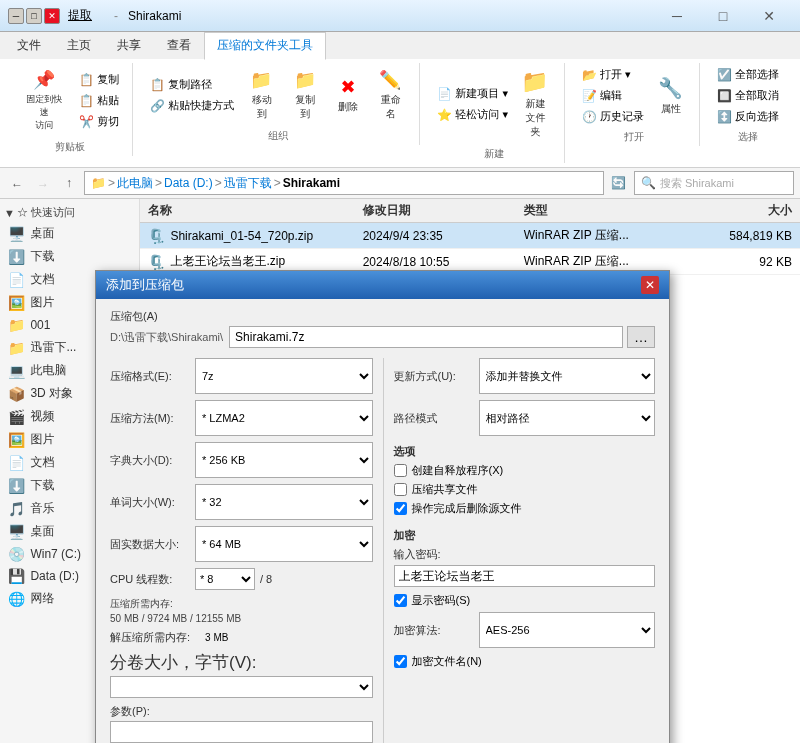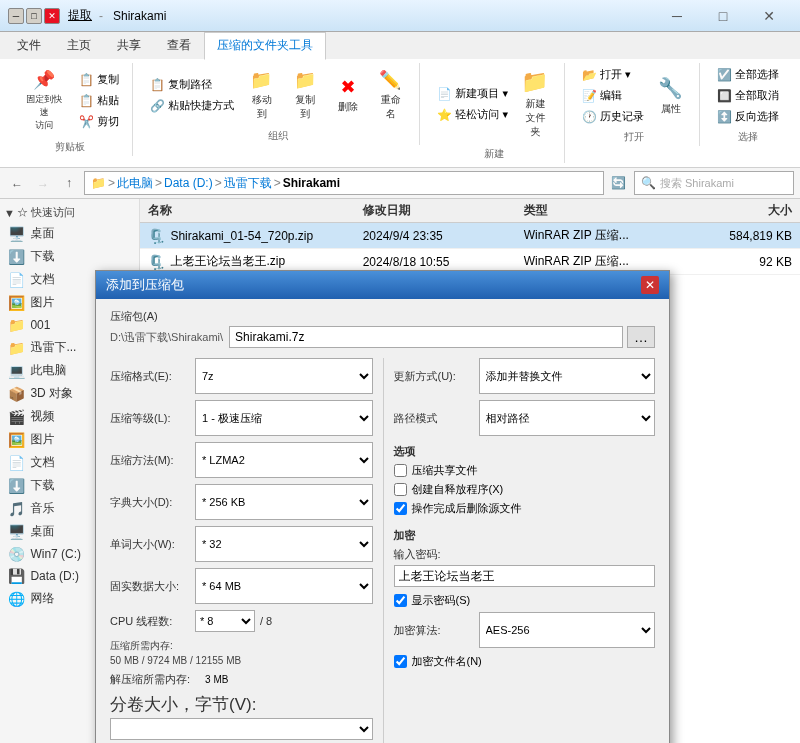--- a/index.html
+++ b/index.html
@@ -406,21 +406,21 @@
 <body>
 
 <div class="explorer-window">
 
   <div class="title-bar">
     <div class="title-bar-icons">
       <div class="title-btn min">─</div>
       <div class="title-btn max">□</div>
       <div class="title-btn close">✕</div>
     </div>
-    <span style="font-size:12px; margin-right: 7px; text-decoration: underline;">提取</span>
+    <span style="font-size:12px; margin-right: 22px; text-decoration: underline;">提取</span>
     <span style="color:#888;">-</span>
     <span style="font-size:12px; margin-left:10px;">Shirakami</span>
     <div style="margin-left:auto; display:flex;">
       <div class="wc-btn">─</div>
       <div class="wc-btn">□</div>
       <div class="wc-btn close-win">✕</div>
     </div>
   </div>
 
   <div class="ribbon-tabs">
@@ -699,26 +699,20 @@
         </div>
 
         <div class="dialog-grid">
 
           <div class="dialog-left">
             <div class="form-row">
               <span class="form-label">压缩格式(E):</span>
               <select class="form-select"><option>7z</option><option>zip</option><option>tar</option><option>wim</option></select>
             </div>
             <div class="form-row">
-              <span class="form-label">压缩等级(L):</span>
-              <select class="form-select">
-                <option>1 - 极速压缩</option>
-              </select>
-            </div>
-            <div class="form-row">
               <span class="form-label">压缩方法(M):</span>
               <select class="form-select">
                 <option>* LZMA2</option>
               </select>
             </div>
             <div class="form-row">
               <span class="form-label">字典大小(D):</span>
               <select class="form-select">
                 <option>* 256 KB</option>
               </select>
@@ -779,25 +773,25 @@
               <span class="form-label">路径模式</span>
               <select class="form-select">
                 <option>相对路径</option>
               </select>
             </div>
 
             
             <div class="section-header">选项</div>
             <div class="checkbox-row">
               <input type="checkbox" style="">
-              <span>压缩共享文件</span>
+              <span>创建自释放程序(X)</span>
             </div>
             <div class="checkbox-row">
               <input type="checkbox" style="">
-              <span>创建自释放程序(X)</span>
+              <span>压缩共享文件</span>
             </div>
             <div class="checkbox-row">
               <input type="checkbox" checked="" style="">
               <span>操作完成后删除源文件</span>
             </div>
 
             
             <div class="section-header" style="margin-top:12px;">加密</div>
             <div style="font-size:11px; color:#333; margin-bottom:3px;">输入密码:</div>
             <input type="text" class="password-input" value="上老王论坛当老王" style="">

